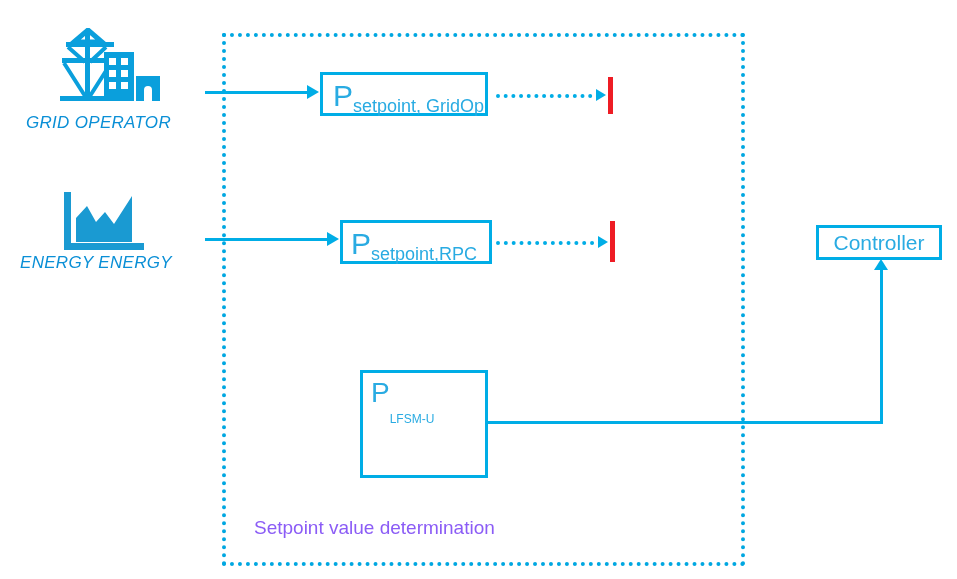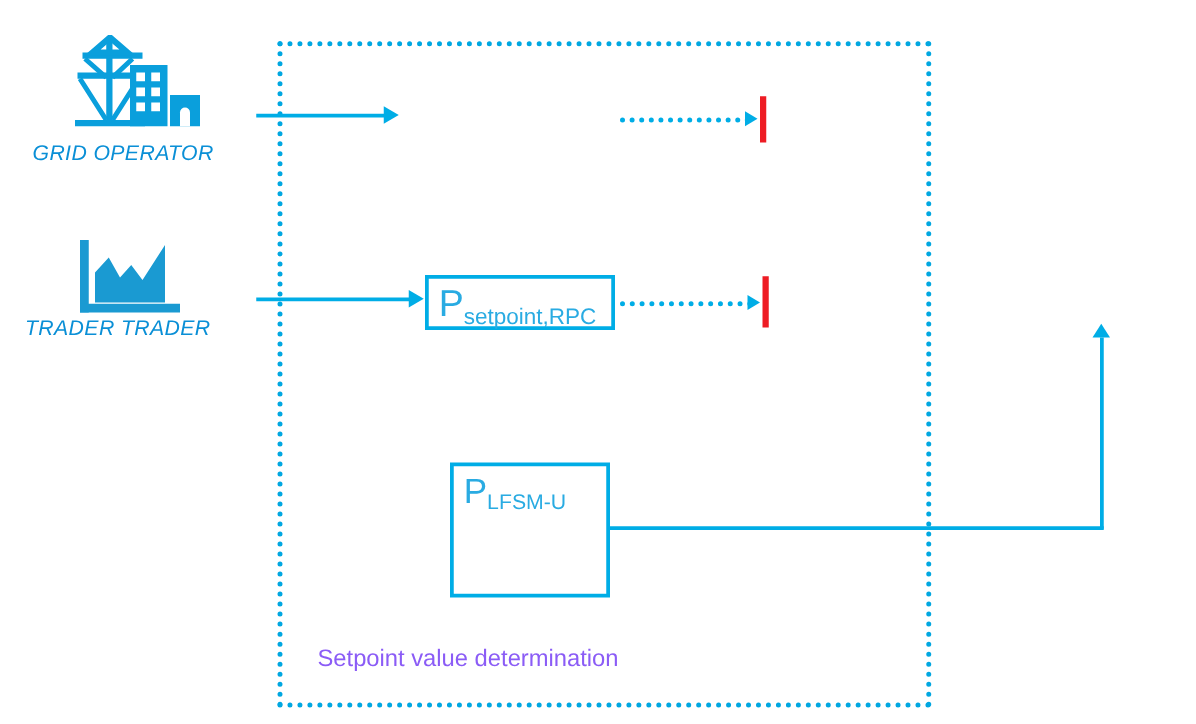--- a/index.html
+++ b/index.html
@@ -75,21 +75,21 @@
     position: absolute;
     left: 8px; top: 4px;
   }
   .lfsm-line {
     position: relative;
     height: 34px;
     color: #29abe2;
     white-space: nowrap;
   }
   .lfsm-line .base { font-size: 28px; }
-  .lfsm-line .sub  { font-size: 17px; position: relative; top: 5px; }
+  .lfsm-line .sub  { font-size: 12px; position: relative; top: 21px; }
 
   .controller-label {
     font-size: 21px;
     color: #29abe2;
     font-family: "Liberation Sans", sans-serif;
   }
 
   
   .actor-label {
     position: absolute;
@@ -219,28 +219,33 @@
     <svg width="86" height="62" viewBox="0 0 86 62" xmlns="http://www.w3.org/2000/svg">
       <g fill="#1a9ad2">
 
         <rect x="2" y="2" width="7" height="58"></rect>
         <rect x="2" y="53" width="80" height="7"></rect>
 
         <path d="M14 52 L14 28 L25 16 L34 32 L43 22 L52 34 L70 6 L70 52 Z"></path>
       </g>
     </svg>
   </div>
-  <div class="actor-label lbl-trader">TRADER TRADER</div>
+  <div class="actor-label lbl-trader">ENERGY ENERGY</div>
 
   <div class="hline conn1-line"></div>
   <div class="arrow-right conn1-head"></div>
 
   <div class="hline conn2-line"></div>
   <div class="arrow-right conn2-head"></div>
 
+  <div class="abs box box-setpoint-gridop">
+    <span class="formula f-gridop">
+      <span class="base">P</span><span class="sub">setpoint, GridOp</span>
+    </span>
+  </div>
 
   <div class="dotted-line dot1"></div>
   <div class="arrow-small-right dot1-head"></div>
   <div class="red-bar red1"></div>
 
   <div class="abs box box-setpoint-rpc">
     <span class="formula f-rpc">
       <span class="base">P</span><span class="sub">setpoint,RPC</span>
     </span>
   </div>
@@ -254,16 +259,19 @@
       <div class="lfsm-line">
         <span class="base">P</span><span class="sub">LFSM-U</span>
       </div>
     </div>
   </div>
 
   <div class="hline lfsm-out-h"></div>
   <div class="vline lfsm-out-v"></div>
   <div class="arrow-up lfsm-out-head"></div>
 
+  <div class="abs box box-controller">
+    <span class="controller-label">Controller</span>
+  </div>
 
   <div class="abs region-caption">Setpoint value determination</div>
 
 </div>
 
 </body></html>

